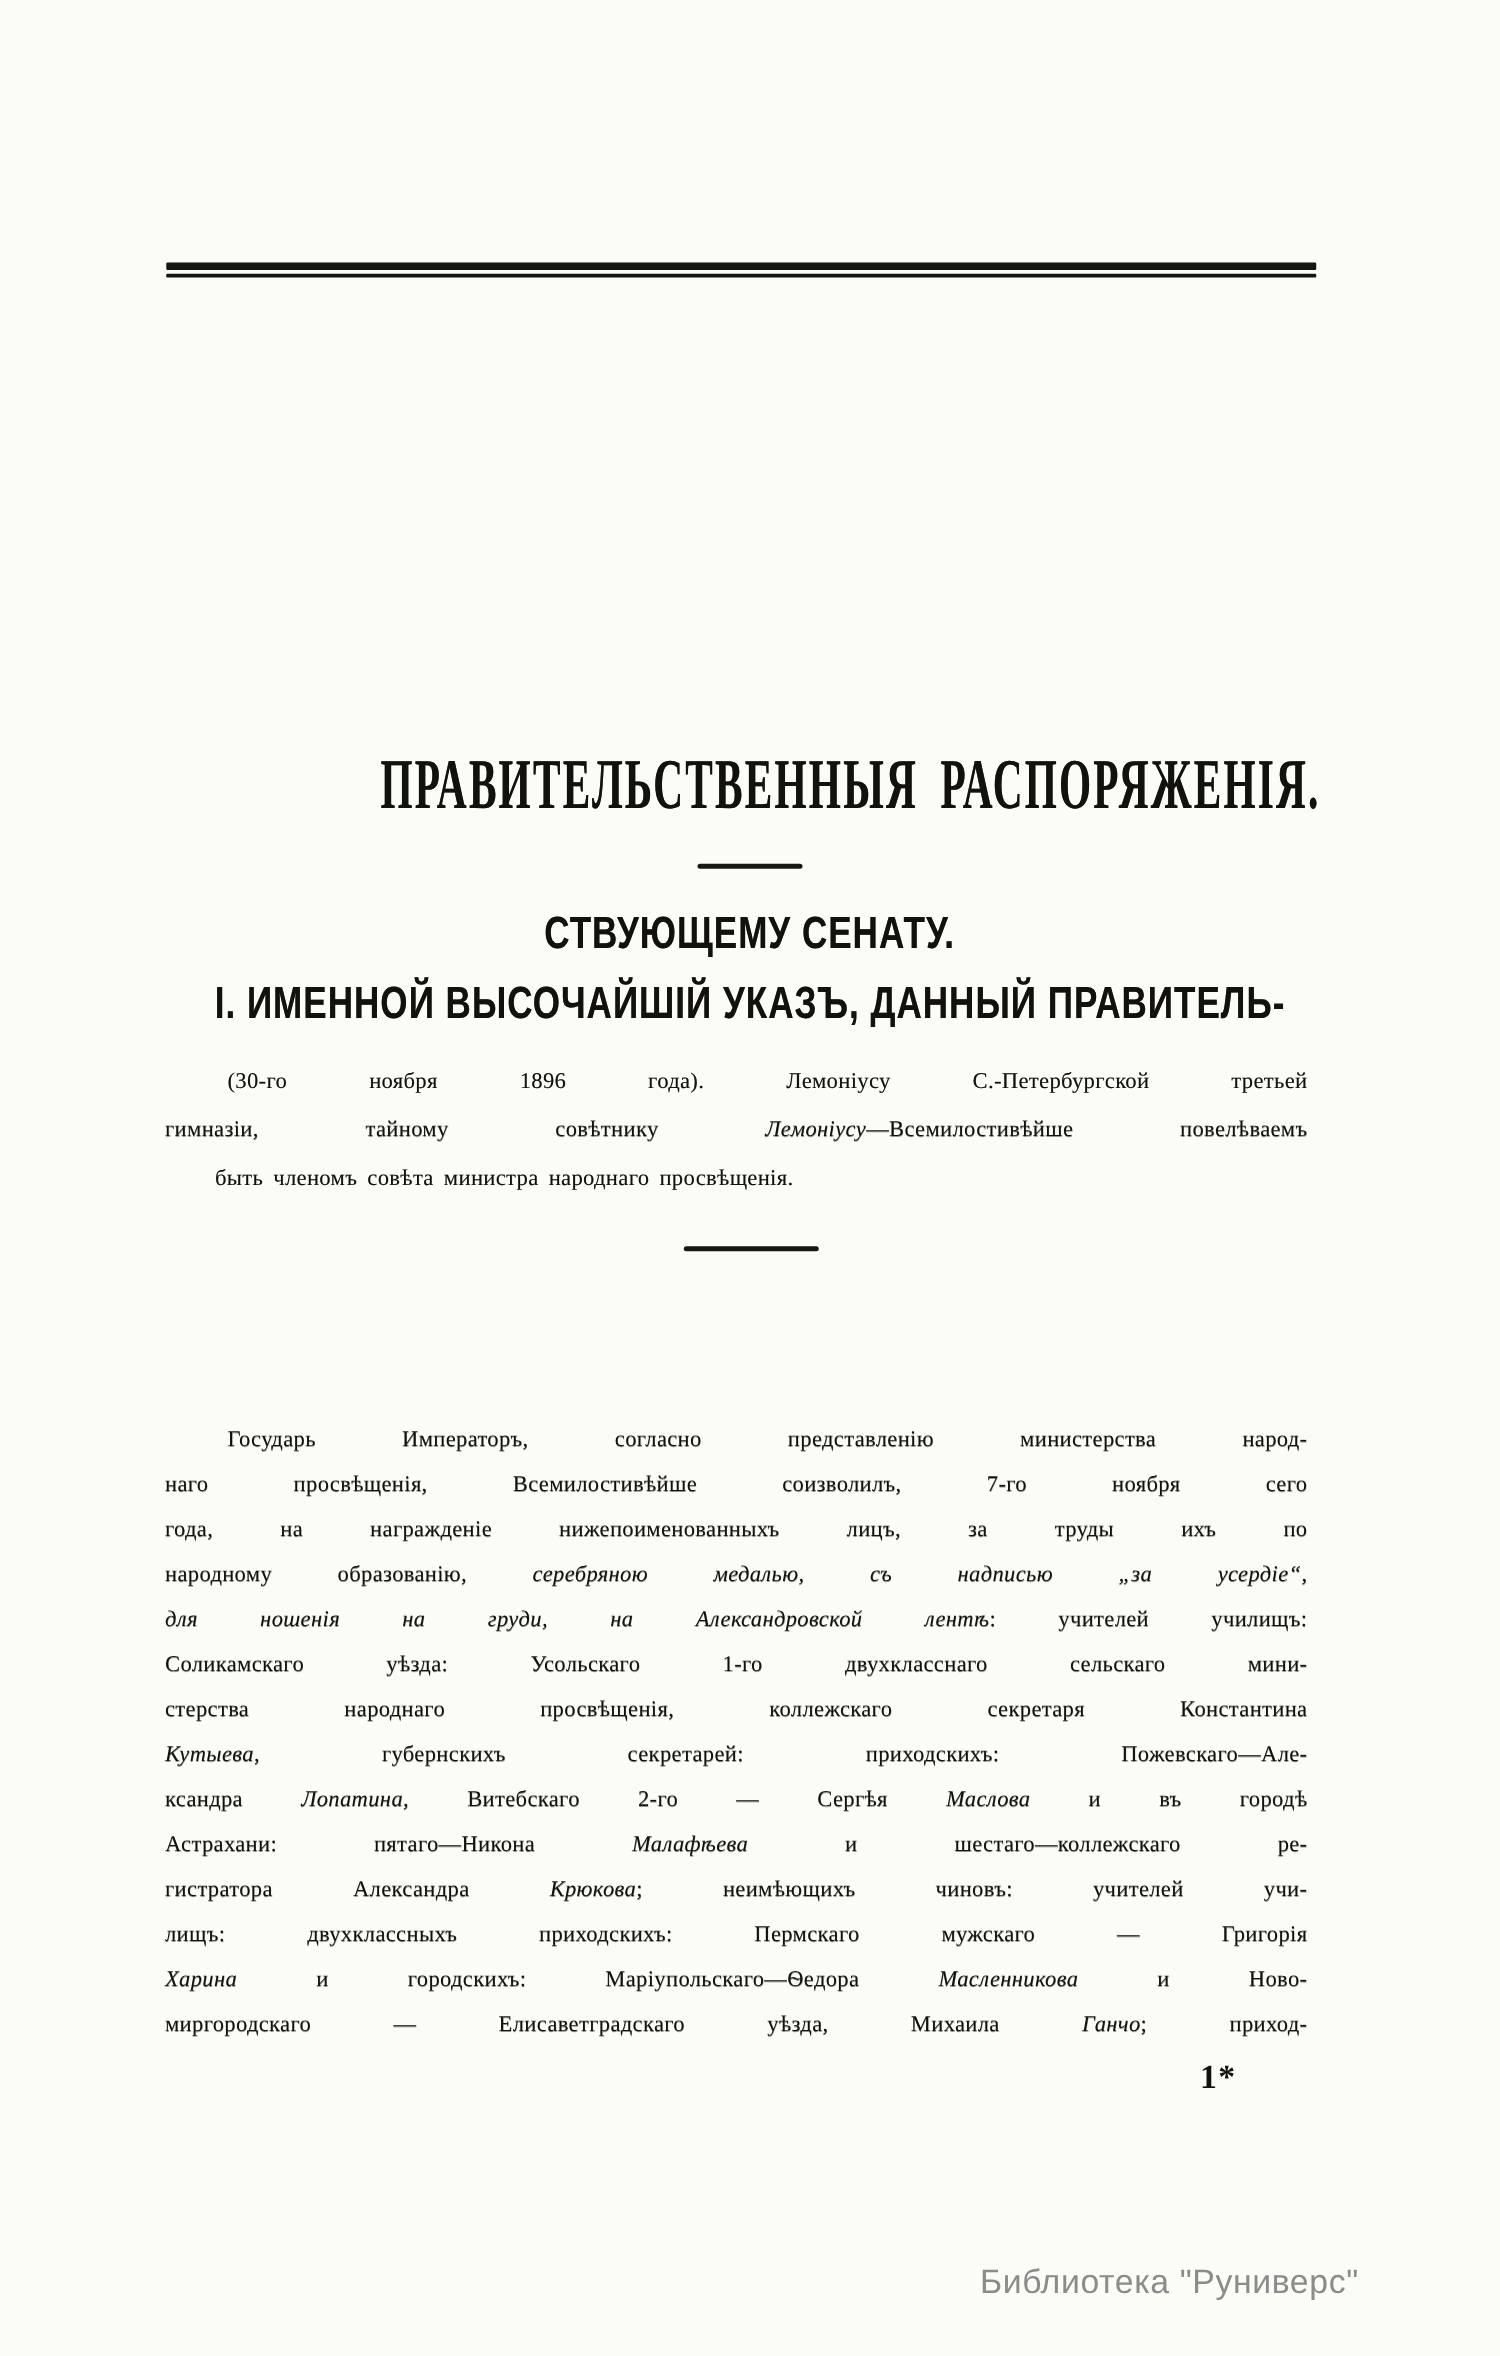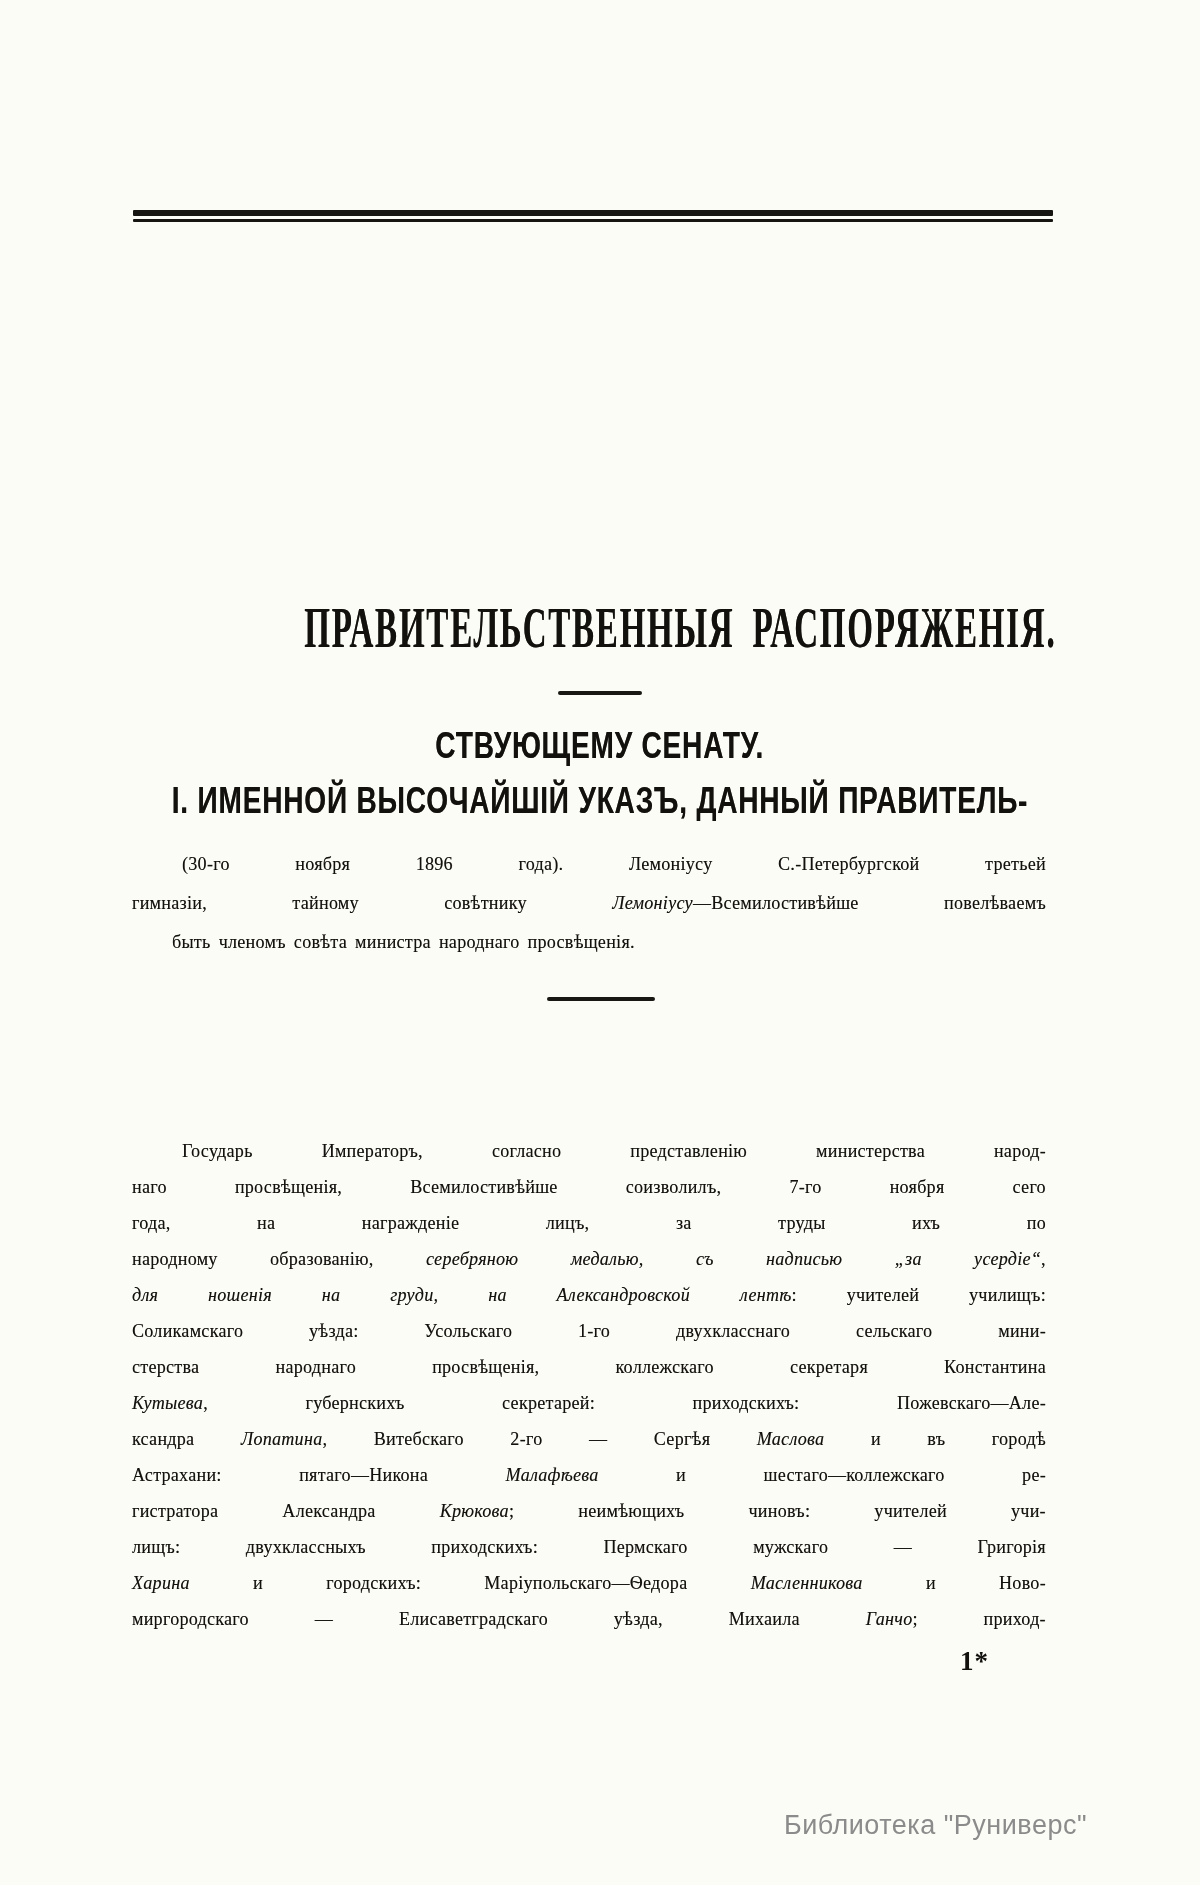--- a/index.html
+++ b/index.html
@@ -126,20 +126,21 @@
         <span class="tok"><span>Всемилостивѣйше</span></span>
         <span class="tok"><span>соизволилъ,</span></span>
         <span class="tok"><span>7-го</span></span>
         <span class="tok"><span>ноября</span></span>
         <span class="tok"><span>сего</span></span>
       </div>
       <div class="tline">
         <span class="tok"><span>года,</span></span>
         <span class="tok"><span>на</span></span>
         <span class="tok"><span>награжденіе</span></span>
+        <span class="tok"><span>нижепоименованныхъ</span></span>
         <span class="tok"><span>лицъ,</span></span>
         <span class="tok"><span>за</span></span>
         <span class="tok"><span>труды</span></span>
         <span class="tok"><span>ихъ</span></span>
         <span class="tok"><span>по</span></span>
       </div>
       <div class="tline">
         <span class="tok"><span>народному</span></span>
         <span class="tok"><span>образованію,</span></span>
         <span class="tok"><span class="it">серебряною</span></span>

